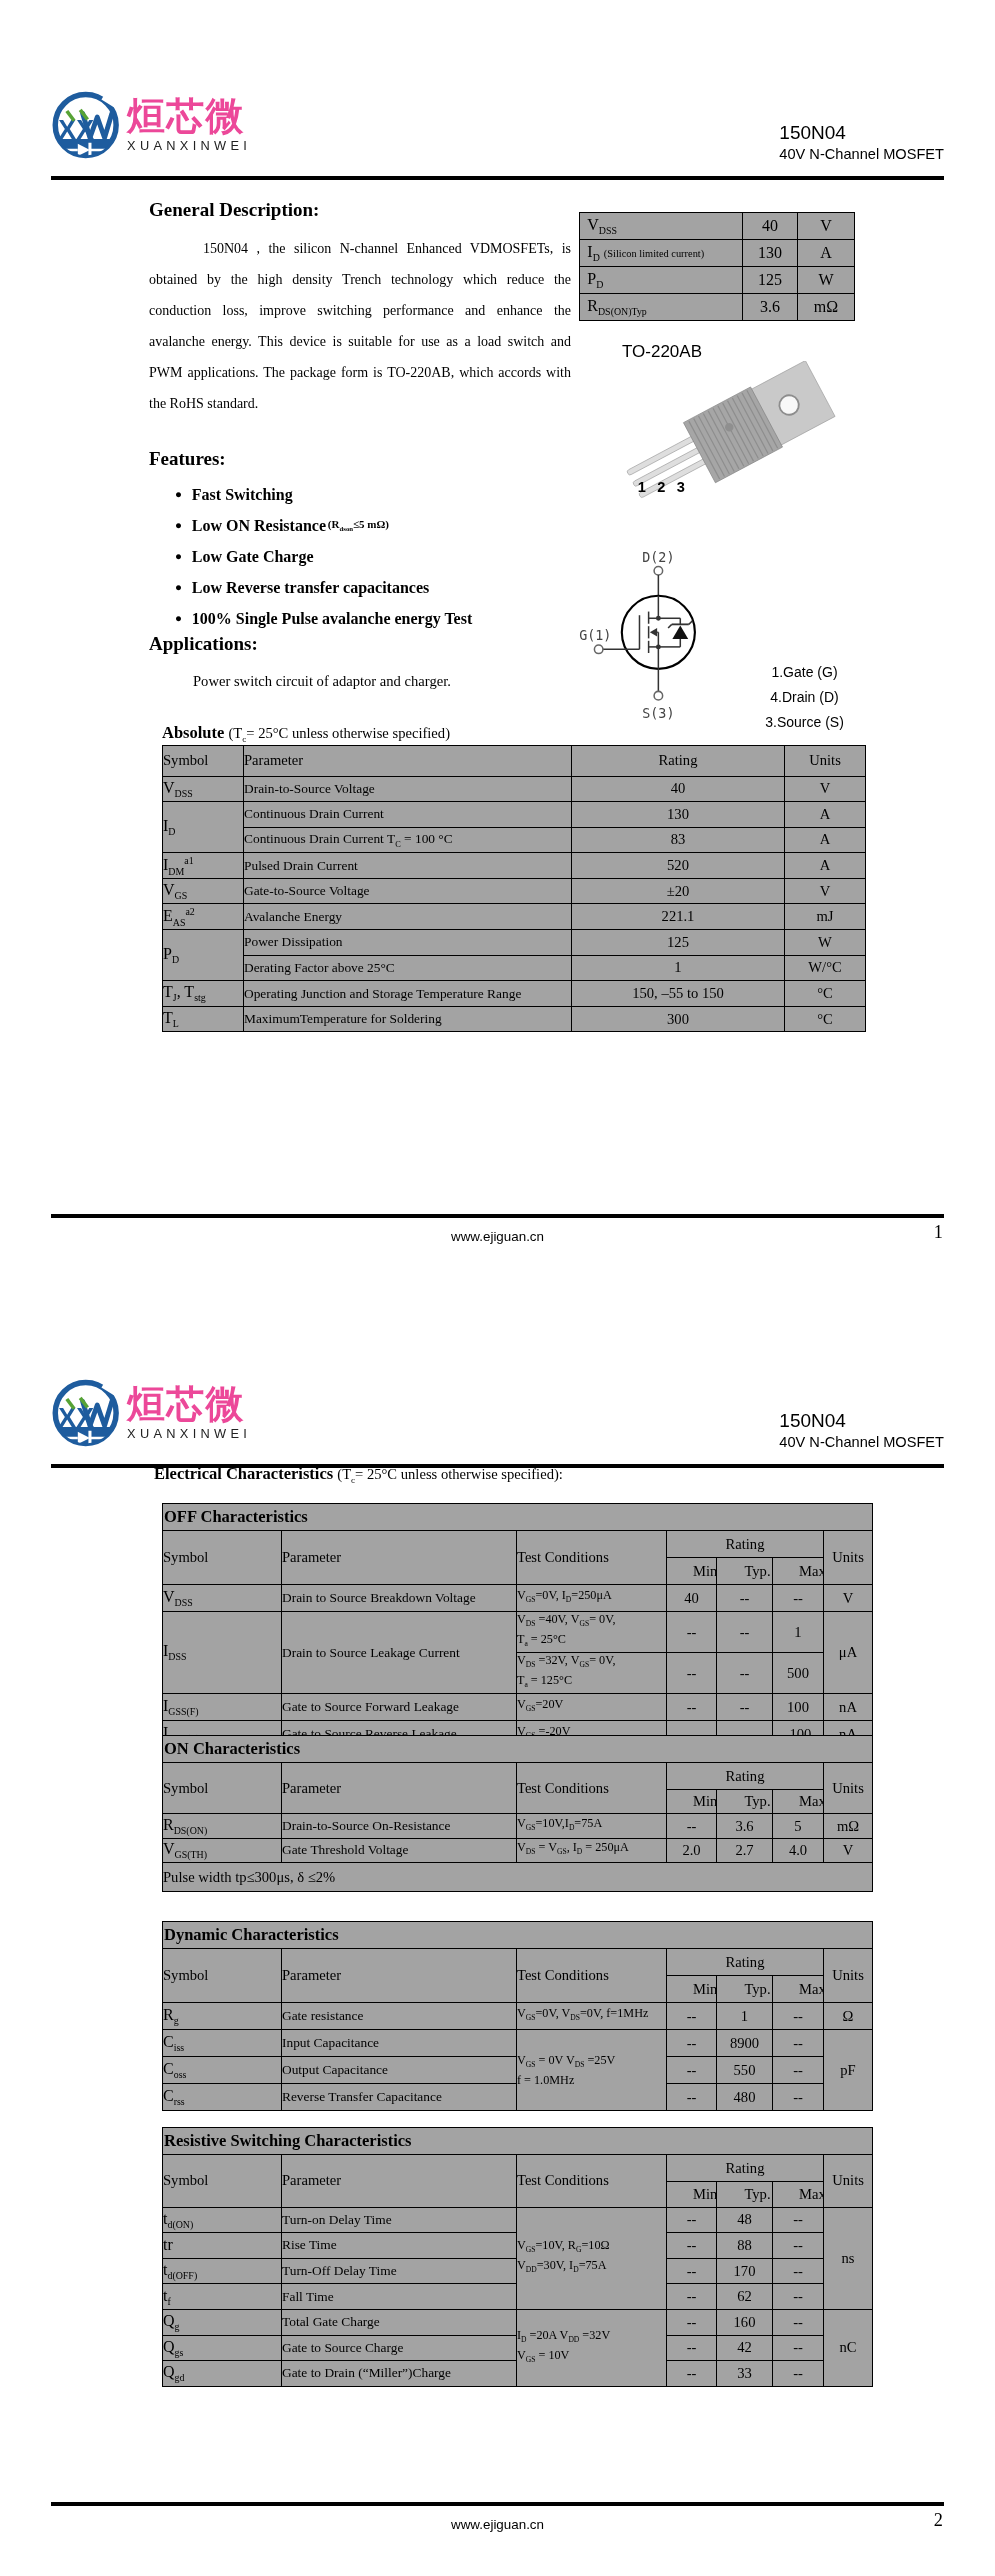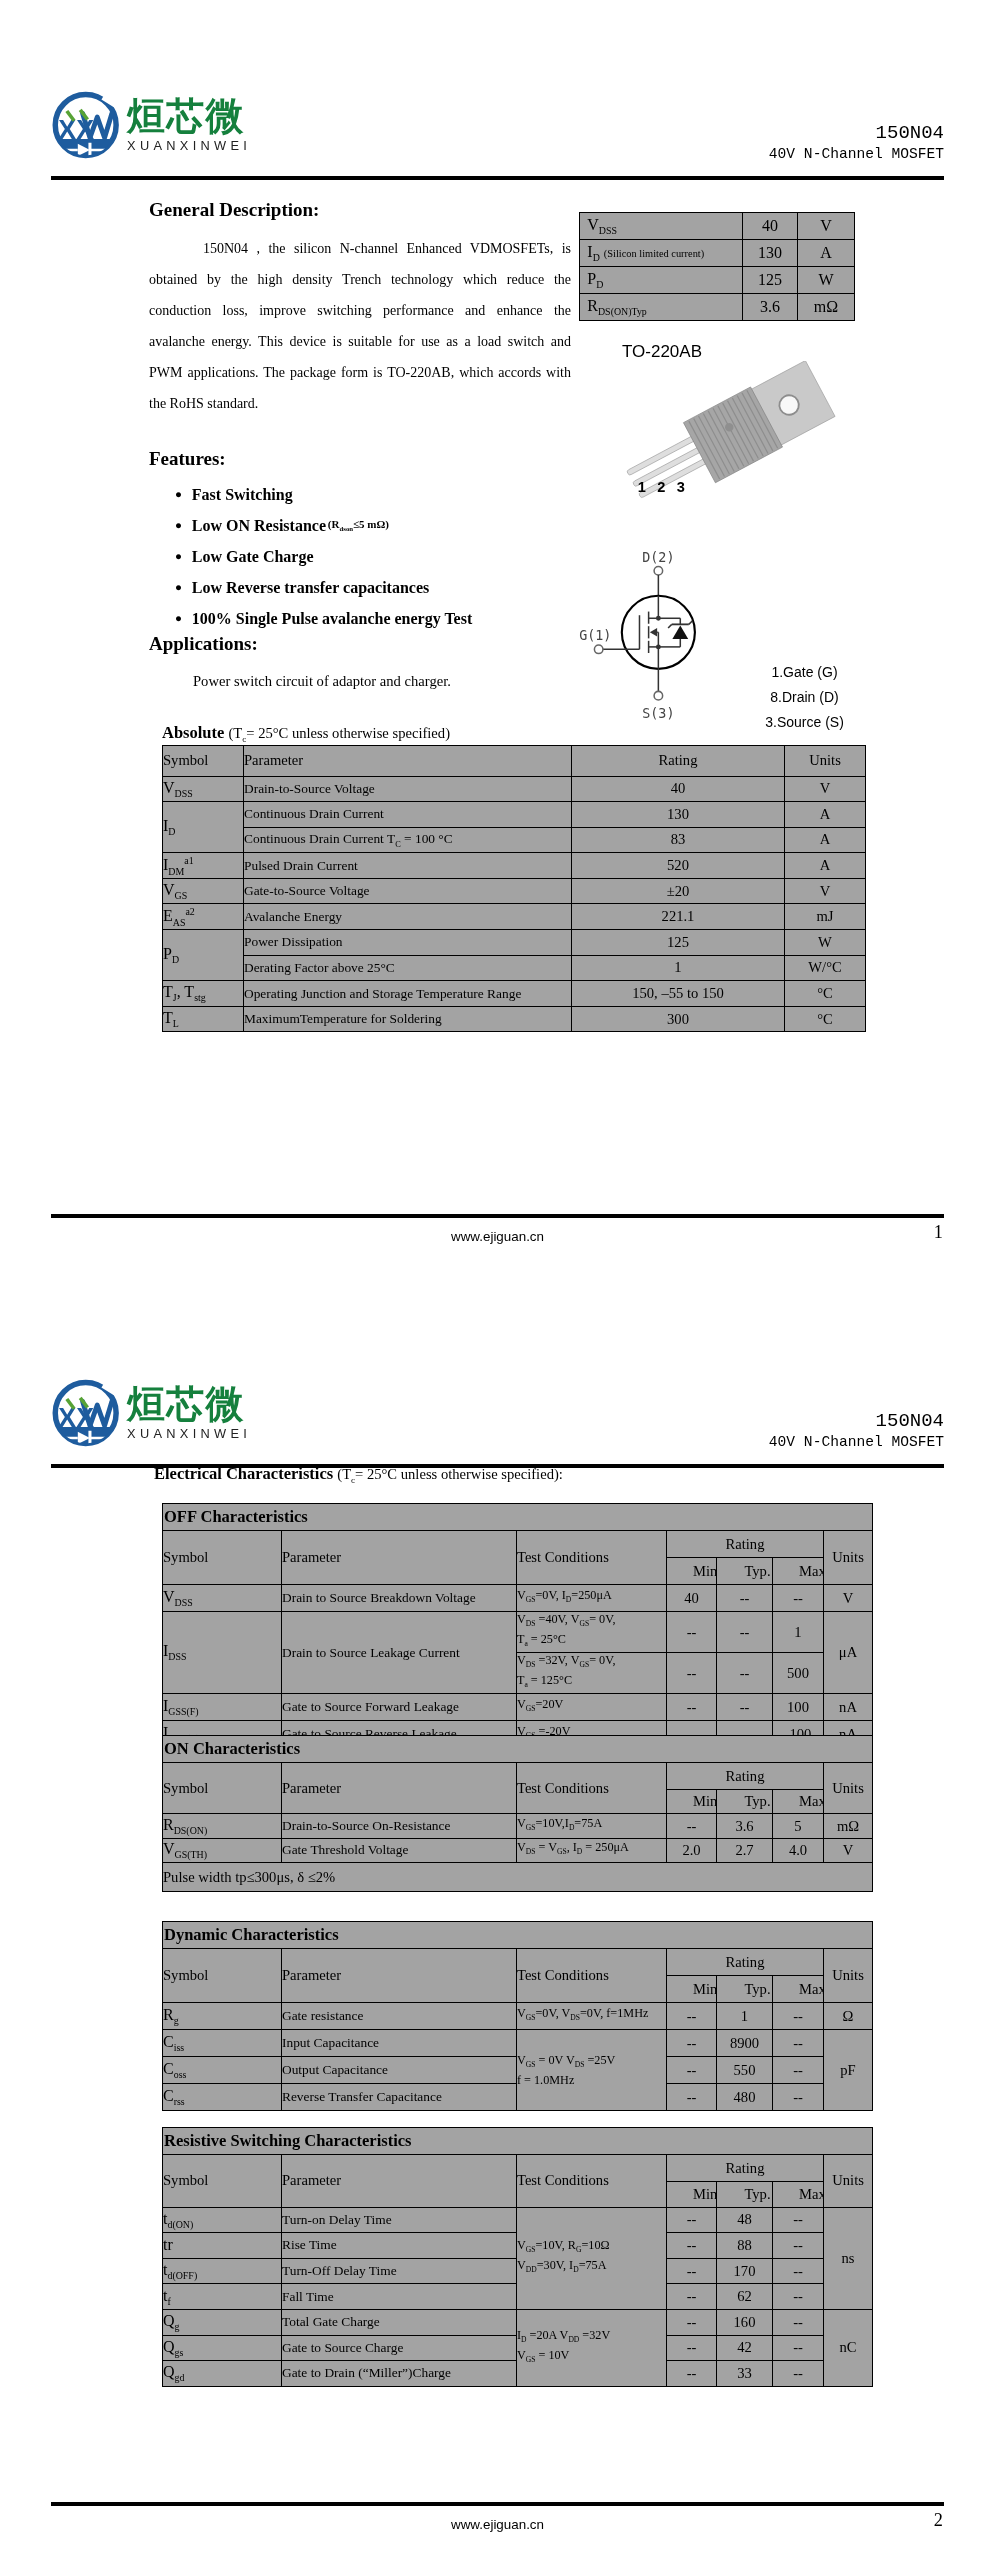--- a/index.html
+++ b/index.html
@@ -2,23 +2,23 @@
 <html style="font-size:9.8px"><head>
 <meta charset="utf-8">
 <style>
   * { margin:0; padding:0; box-sizing:border-box; }
   html,body { background:#fff; }
   body { width:995px; font-family:"Liberation Serif","DejaVu Serif",serif; color:#000; }
   .page { position:relative; width:995px; height:1288px; background:#fff; overflow:hidden; }
 
   
   .logo { position:absolute; left:51px; top:89px; display:flex; align-items:center; gap:6.1px; }
-  .logo-cn { font-family:"Liberation Sans","DejaVu Sans",sans-serif; font-weight:bold; font-size:38px; line-height:1.05; letter-spacing:1.2px; color:#15803d; }
+  .logo-cn { font-family:"Liberation Sans","DejaVu Sans",sans-serif; font-weight:bold; font-size:38px; line-height:1.05; letter-spacing:1.2px; color:#ec4899; }
   .logo-en { font-family:"Liberation Sans","DejaVu Sans",sans-serif; font-size:12.8px; letter-spacing:4.3px; color:#222; margin-top:1.8px; }
-  .brand-right { position:absolute; right:51px; top:122px; text-align:right; font-family:Liberation Mono, monospace; }
+  .brand-right { position:absolute; right:51px; top:122px; font-family:Liberation Sans, sans-serif; }
   .part-number { font-size:19px; line-height:22.6px; }
   .subtitle { font-size:14.6px; line-height:18.3px; }
   .header-rule { position:absolute; left:51px; width:893px; top:176px; height:4.3px; background:#000; }
 
   
   .footer-rule { position:absolute; left:51px; width:893px; top:1214px; height:3.7px; background:#000; }
   .footer-url  { position:absolute; left:0; width:995px; top:1229px; text-align:center; font-family:"Liberation Sans","DejaVu Sans",sans-serif; font-size:13.4px; }
   .footer-page { position:absolute; right:52px; top:1222px; font-size:18.3px; }
 
   
@@ -223,21 +223,21 @@
     <circle cx="150" cy="125" r="4" fill="#333"></circle>
     <circle cx="150" cy="172" r="4" fill="#333"></circle>
     <text x="20" y="160" font-family="DejaVu Sans Mono, Liberation Mono, monospace" font-size="22" fill="#444">G(1)</text>
     <circle cx="52" cy="176" r="7" fill="#fff" stroke="#666" stroke-width="2.5"></circle>
     <line x1="150" y1="208" x2="150" y2="245" stroke="#333" stroke-width="2.5"></line>
     <circle cx="150" cy="252" r="7" fill="#fff" stroke="#666" stroke-width="2.5"></circle>
     <text x="150" y="288" text-anchor="middle" font-family="DejaVu Sans Mono, Liberation Mono, monospace" font-size="22" fill="#444">S(3)</text>
   </svg>
   <div class="legend">
     <div>1.Gate (G)</div>
-    <div>8.Drain (D)</div>
+    <div>4.Drain (D)</div>
     <div>3.Source (S)</div>
   </div>
 
   <div class="sec-heading abs-pos">
     <span class="hb">Absolute</span>
     <span class="hr2">(T<sub>c</sub>= 25°C  unless otherwise specified)</span>
   </div>
 
   <table class="dt abs-table">
     <colgroup>

